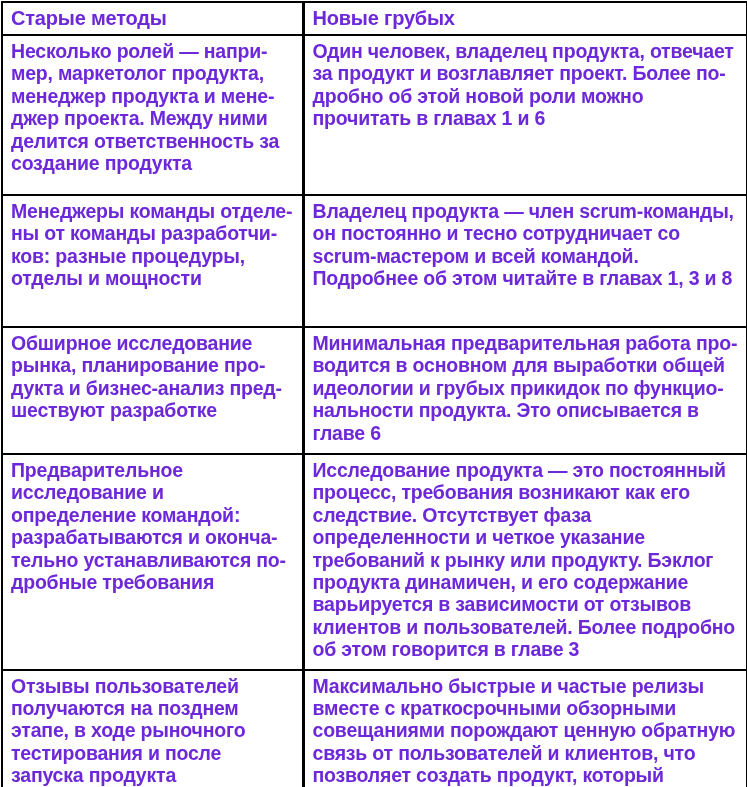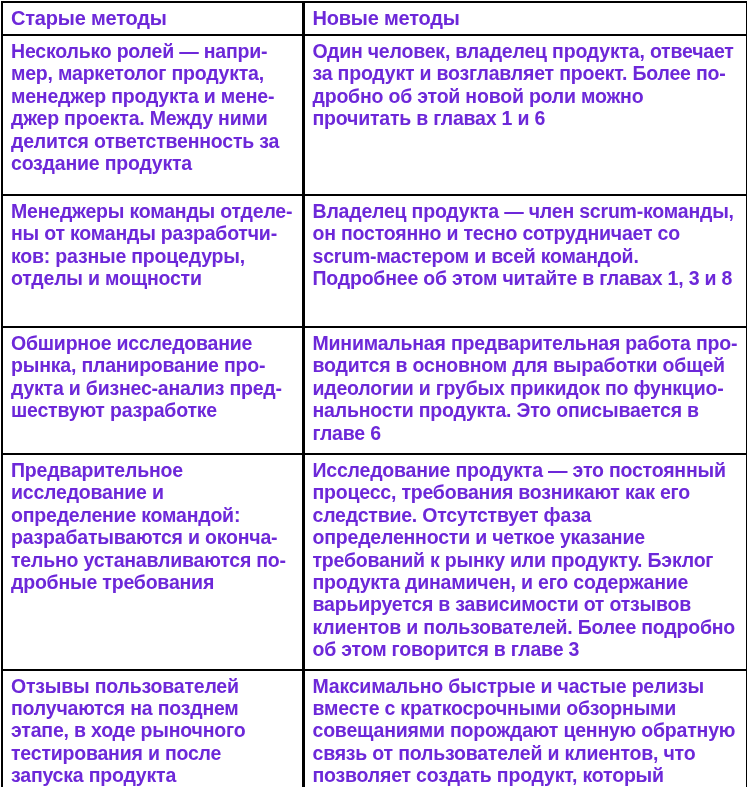--- a/index.html
+++ b/index.html
@@ -59,21 +59,21 @@
 <body>
 
 <table class="cmp">
   <colgroup>
     <col class="c-old">
     <col class="c-new">
   </colgroup>
   <thead>
     <tr class="hdr">
       <th>Старые методы</th>
-      <th>Новые методы</th>
+      <th>Новые грубых</th>
     </tr>
   </thead>
   <tbody>
     <tr class="r1">
       <td>Несколько ролей — напри­мер, маркетолог продукта, менеджер продукта и мене­джер проекта. Между ними делится ответственность за создание продукта</td>
       <td>Один человек, владелец продукта, отвечает за продукт и возглавляет проект. Более по­дробно об этой новой роли можно прочитать в главах 1 и 6</td>
     </tr>
     <tr class="r2">
       <td>Менеджеры команды отделе­ны от команды разработчи­ков: разные процедуры, отде­лы и мощности</td>
       <td>Владелец продукта — член scrum-команды, он постоянно и тесно сотрудничает со scrum-мастером и всей командой. Подробнее об этом читайте в главах 1, 3 и 8</td>

